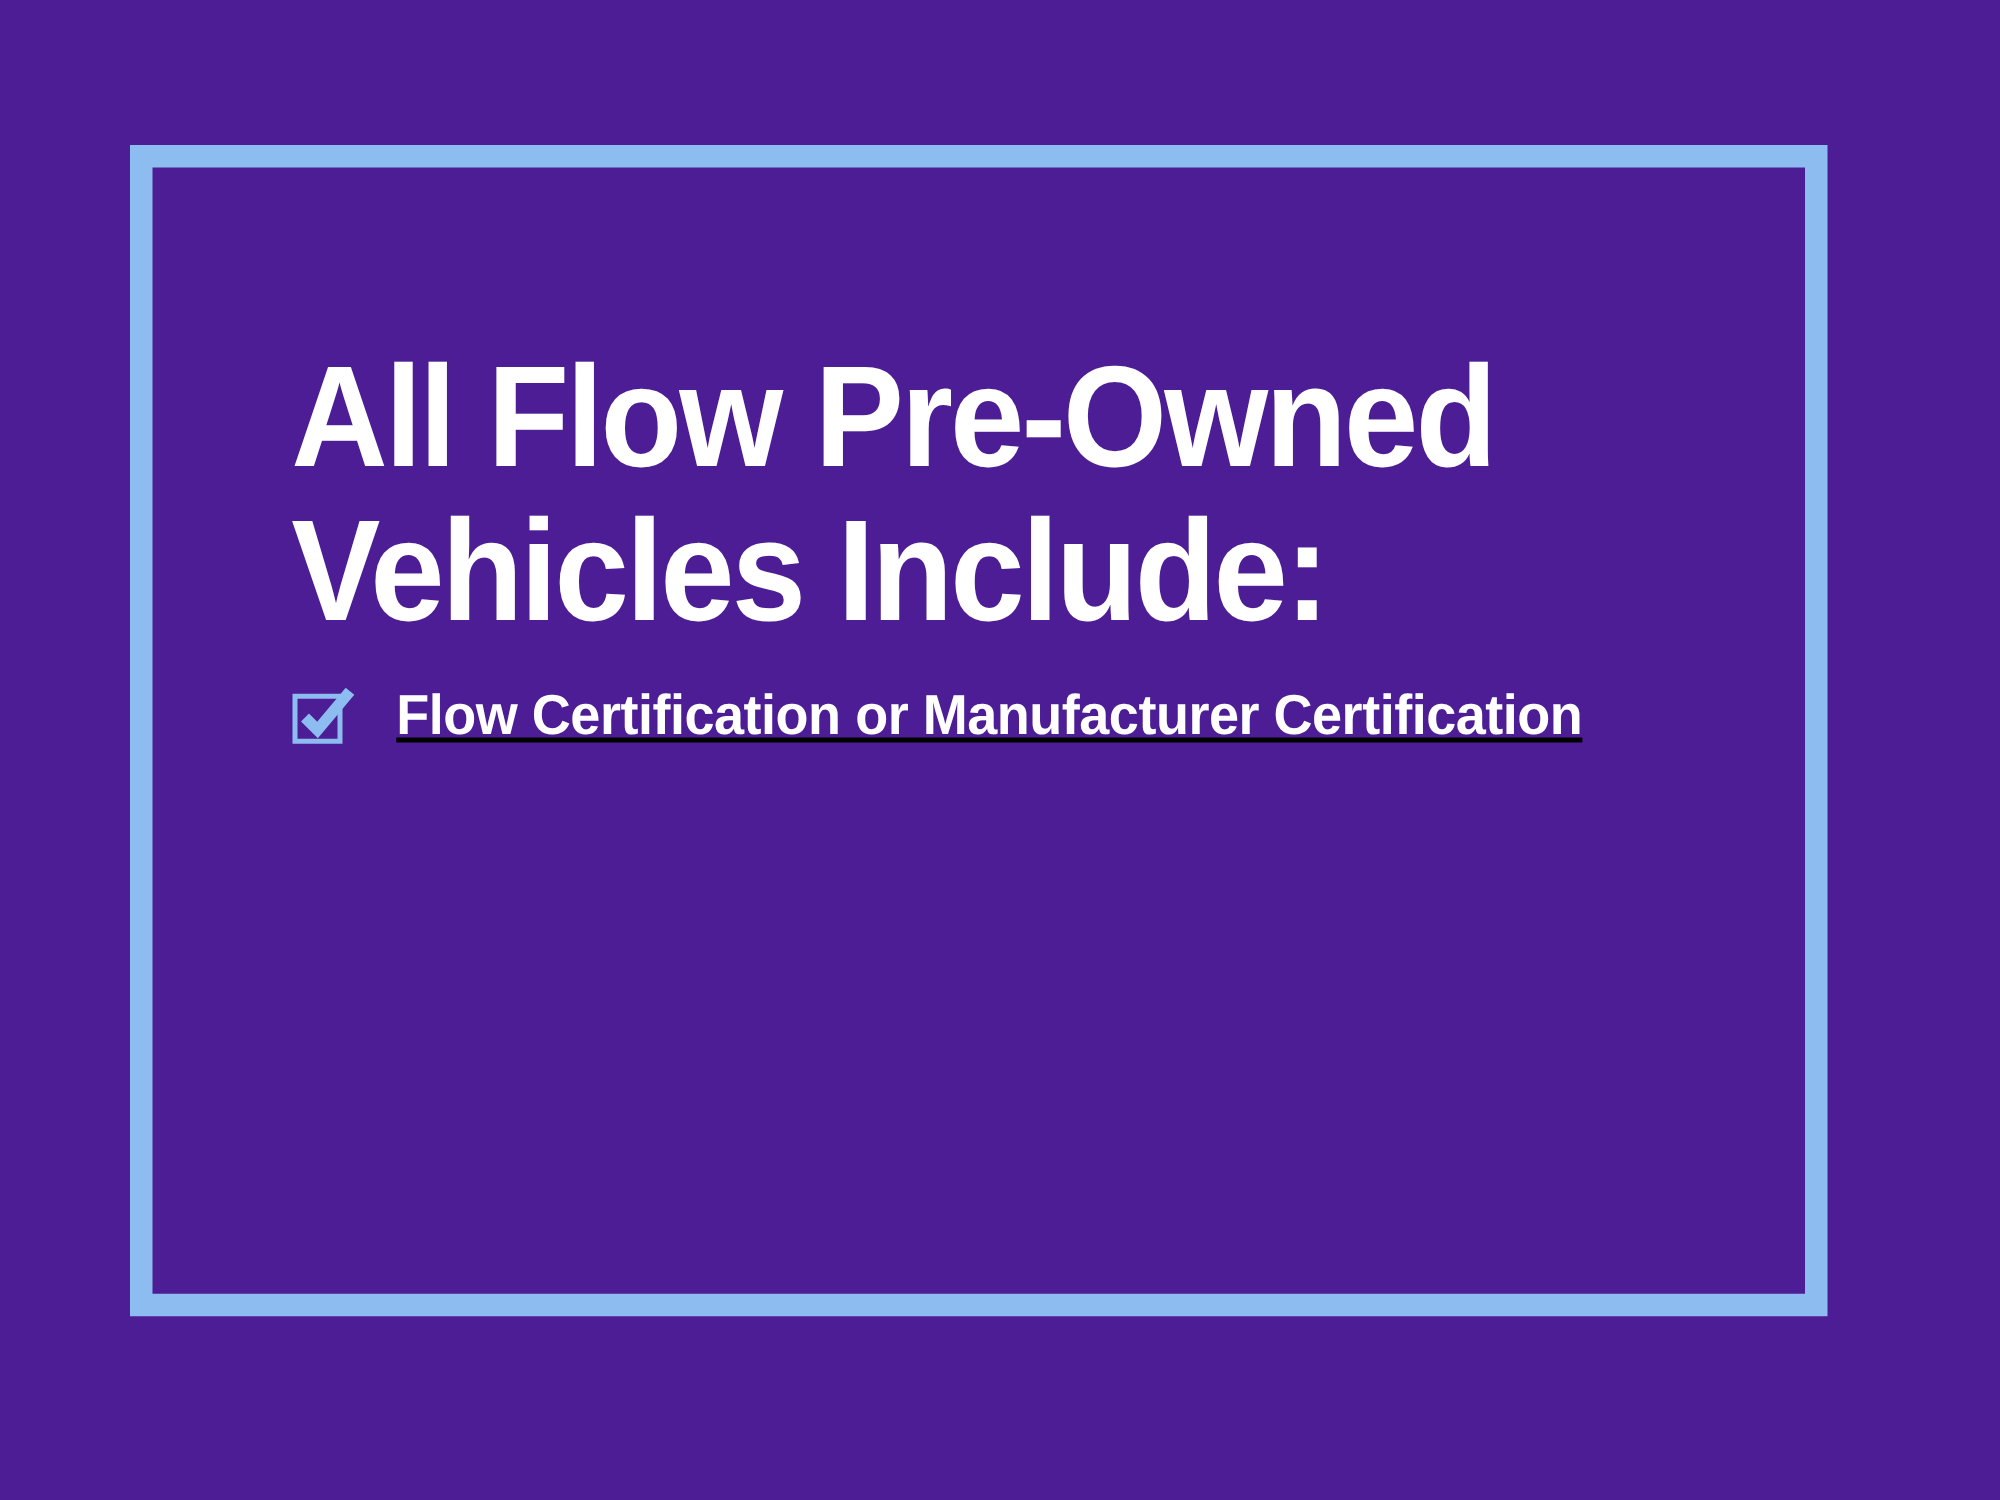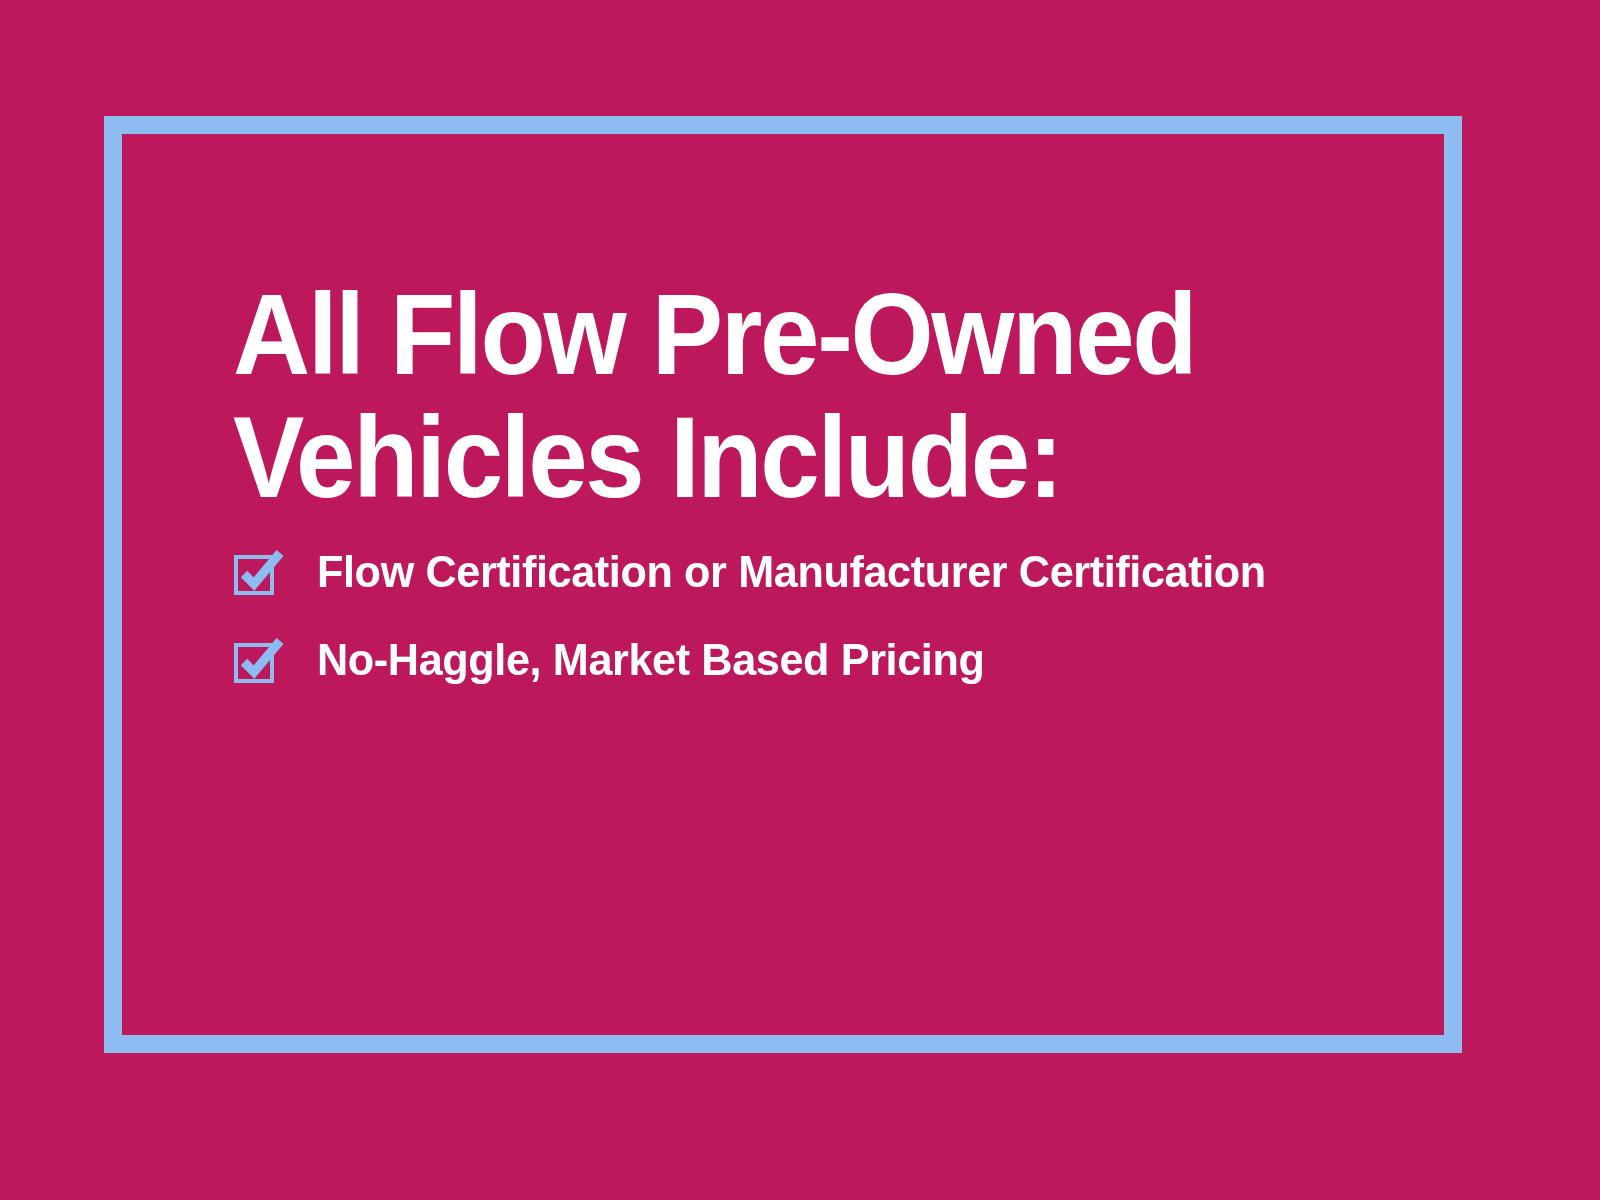--- a/index.html
+++ b/index.html
@@ -10,21 +10,21 @@
     width: 1600px;
     height: 1200px;
     overflow: hidden;
     font-family: "Liberation Sans", sans-serif;
   }
 
   #promo-card {
     position: relative;
     width: 1600px;
     height: 1200px;
-    background: #be185d;
+    background: #4c1d95;
     box-sizing: border-box;
   }
 
   
   #frame-border {
     position: absolute;
     left: 104px;
     top: 116px;
     width: 1358px;
     height: 937px;
@@ -52,20 +52,21 @@
 
   
   #benefits-list {
     position: absolute;
     left: 233px;
     top: 528px;
     width: 1260px;
     list-style: none;
     margin: 0;
     padding: 0;
+    text-decoration: underline;
   }
   .benefit-item {
     display: flex;
     align-items: center;
     height: 88px;
   }
   .benefit-checkbox {
     flex: 0 0 auto;
     width: 52px;
     height: 48px;
@@ -102,25 +103,16 @@
           <path d="M3 9 H39 V45 H3 Z" fill="none" stroke="#8CBCF0" stroke-width="4"></path>
           <path d="M11 26 L21 36 L47 5" fill="none" stroke="#8CBCF0" stroke-width="9" stroke-linecap="butt" stroke-linejoin="miter"></path>
         </svg>
       </span>
       <span class="benefit-label">Flow Certification or Manufacturer Certification</span>
     </li>
 
 
 
 
-    <li class="benefit-item">
-      <span class="benefit-checkbox">
-        <svg viewBox="0 0 52 48" width="52" height="48" aria-hidden="true">
-          <path d="M3 9 H39 V45 H3 Z" fill="none" stroke="#8CBCF0" stroke-width="4"></path>
-          <path d="M11 26 L21 36 L47 5" fill="none" stroke="#8CBCF0" stroke-width="9" stroke-linecap="butt" stroke-linejoin="miter"></path>
-        </svg>
-      </span>
-      <span class="benefit-label">No-Haggle, Market Based Pricing</span>
-    </li>
 
   </ul>
 
 </div>
 
 </body></html>

